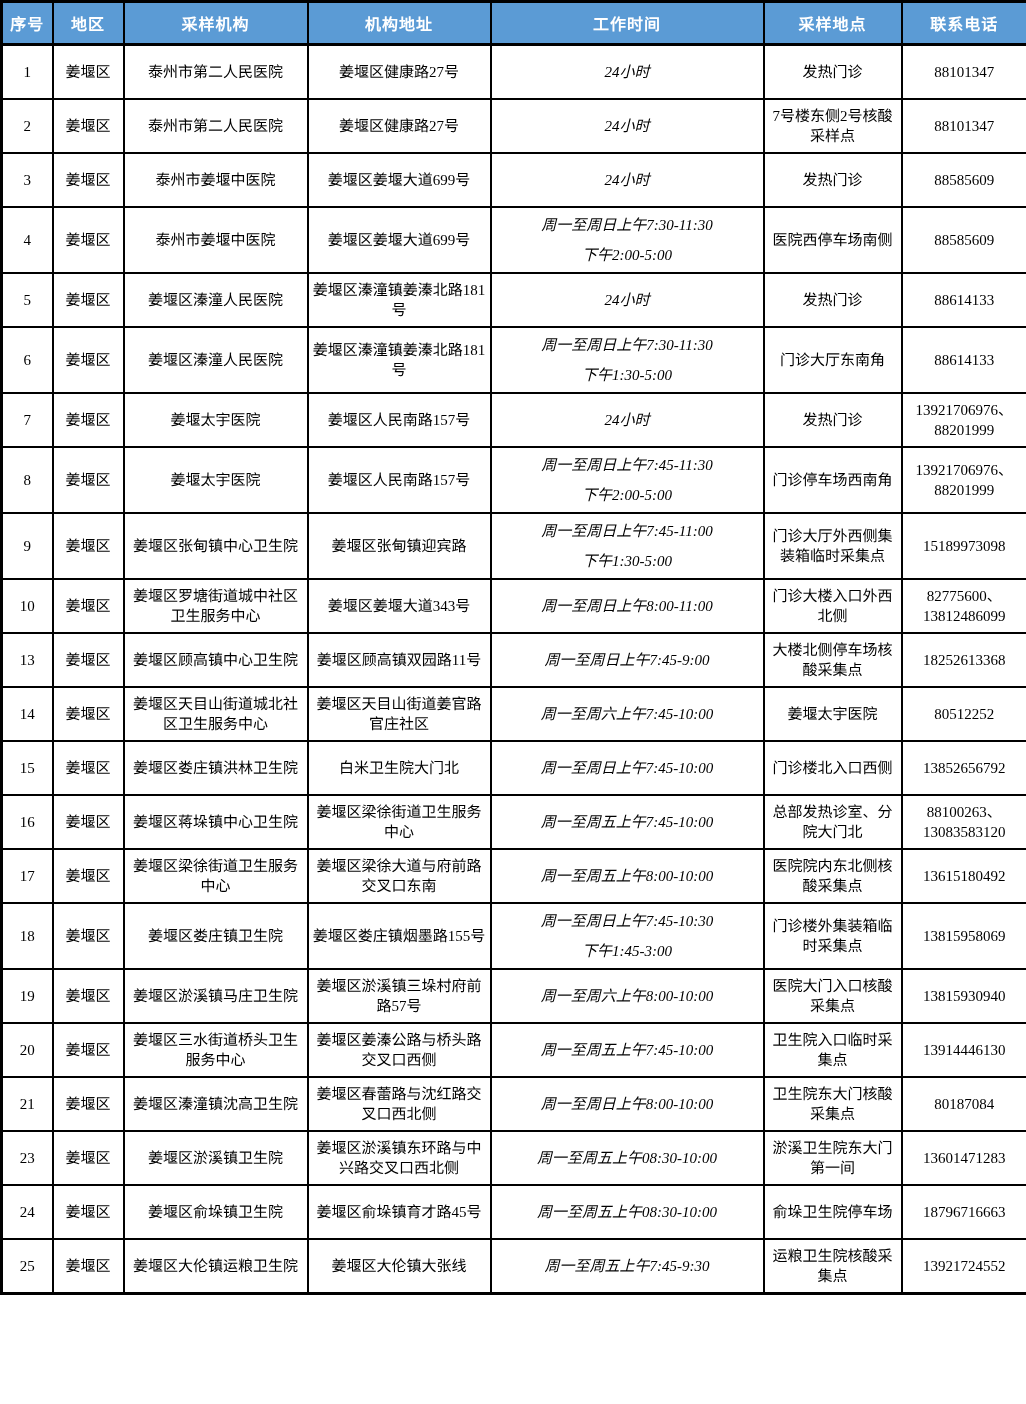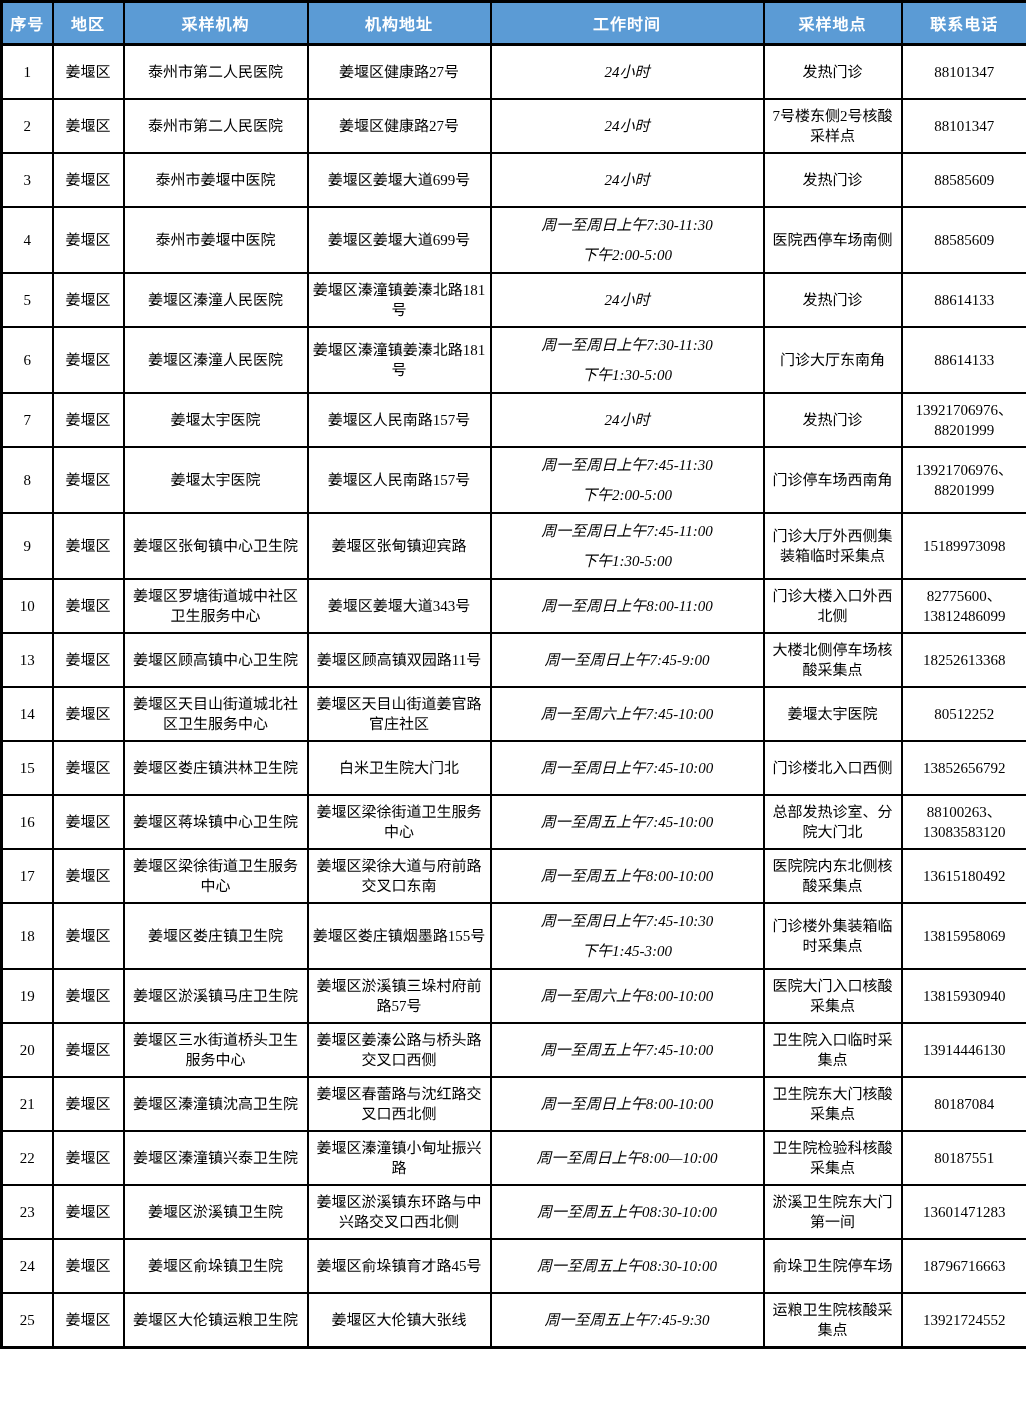--- a/index.html
+++ b/index.html
@@ -248,29 +248,20 @@
       <tr>
         <td class="col-no">21</td>
         <td class="col-region">姜堰区</td>
         <td class="col-org">姜堰区溱潼镇沈高卫生院</td>
         <td class="col-address">姜堰区春蕾路与沈红路交叉口西北侧</td>
         <td class="col-time">周一至周日上午8:00-10:00</td>
         <td class="col-site">卫生院东大门核酸采集点</td>
         <td class="col-phone">80187084</td>
       </tr>
       <tr>
-        <td class="col-no">22</td>
-        <td class="col-region">姜堰区</td>
-        <td class="col-org">姜堰区溱潼镇兴泰卫生院</td>
-        <td class="col-address">姜堰区溱潼镇小甸址振兴路</td>
-        <td class="col-time">周一至周日上午8:00—10:00</td>
-        <td class="col-site">卫生院检验科核酸采集点</td>
-        <td class="col-phone">80187551</td>
-      </tr>
-      <tr>
         <td class="col-no">23</td>
         <td class="col-region">姜堰区</td>
         <td class="col-org">姜堰区淤溪镇卫生院</td>
         <td class="col-address">姜堰区淤溪镇东环路与中兴路交叉口西北侧</td>
         <td class="col-time">周一至周五上午08:30-10:00</td>
         <td class="col-site">淤溪卫生院东大门第一间</td>
         <td class="col-phone">13601471283</td>
       </tr>
       <tr>
         <td class="col-no">24</td>

